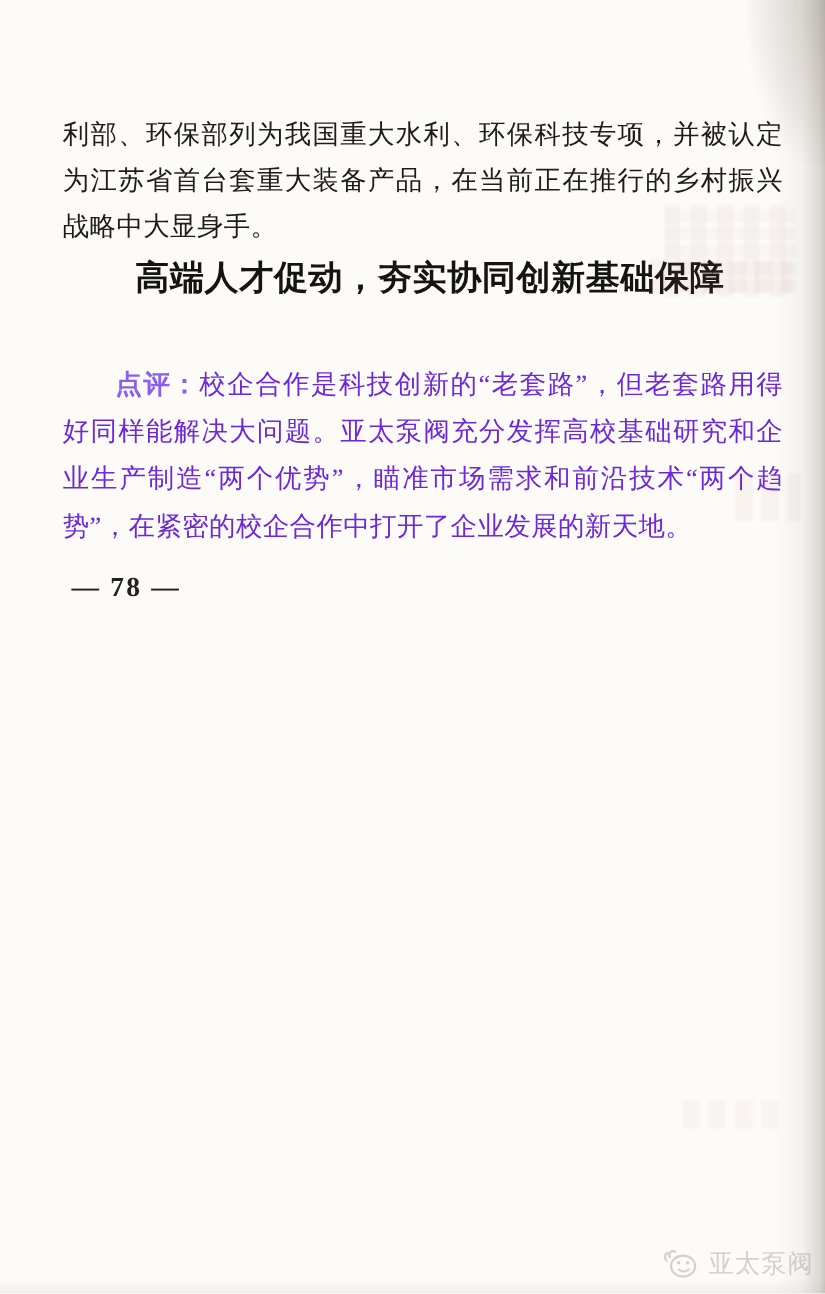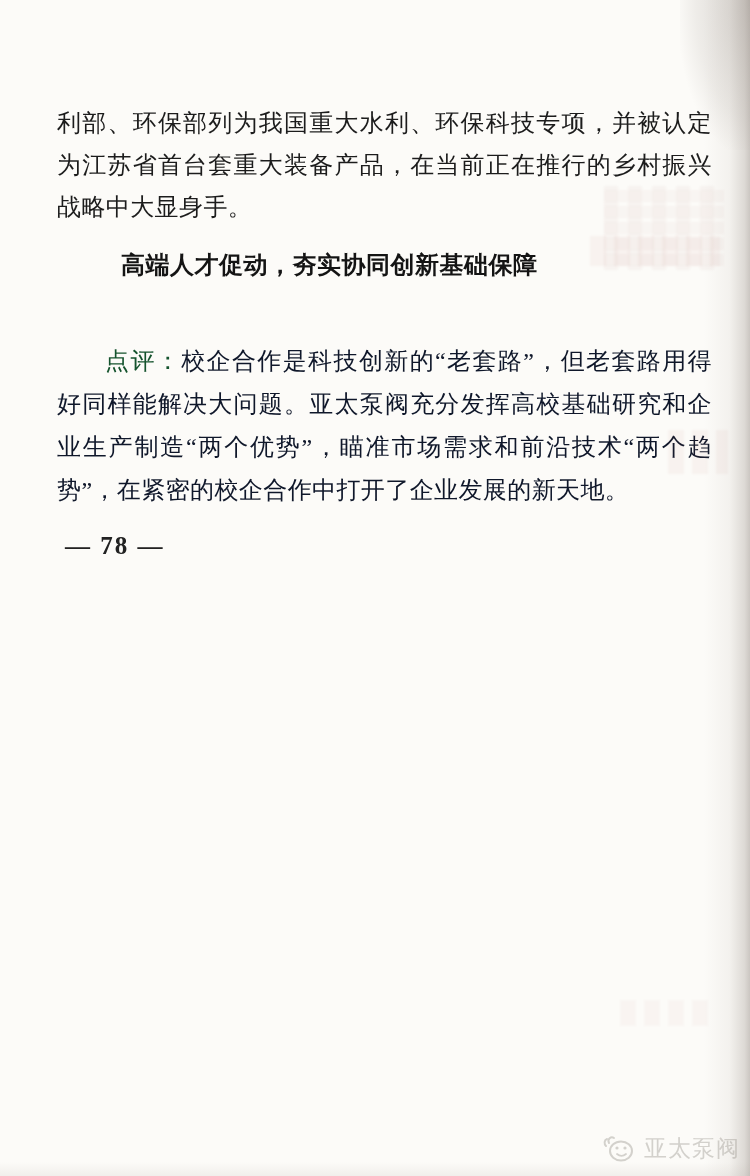--- a/index.html
+++ b/index.html
@@ -27,44 +27,44 @@
     line-height: 42px;
     letter-spacing: 0.4px;
     text-align: justify;
     text-align-last: left;
     color: #1c1c1c;
   }
   .body-text p.indent {
     text-indent: 2em;
   }
   h2.section-heading {
-    margin: 16px;
+    margin: 4px;
     font-family: "DejaVu Sans", "Liberation Sans", sans-serif;
-    font-size: 24px;
+    font-size: 31px;
     line-height: 42px;
     font-weight: 700;
     letter-spacing: 0.5px;
     text-indent: 2em;
     color: #141414;
   }
   .comment {
     margin-top: 54px;
   }
   .comment p {
     font-size: 24px;
     line-height: 43px;
   }
   .comment .comment-label {
     font-family: "DejaVu Sans", "Liberation Sans", sans-serif;
-    font-weight: 400;
-    color: #14532d;
+    font-weight: 700;
+    color: #8b5cf6;
   }
   .comment .comment-body {
     font-style: normal;
-    color: #0f172a;
+    color: #6d28d9;
     margin-top: 21px;
   }
   .page-number {
     margin-top: 20px;
     font-size: 25px;
     letter-spacing: 2px;
     color: #222;
     padding-left: 8px;
     font-weight: bold;
   }

